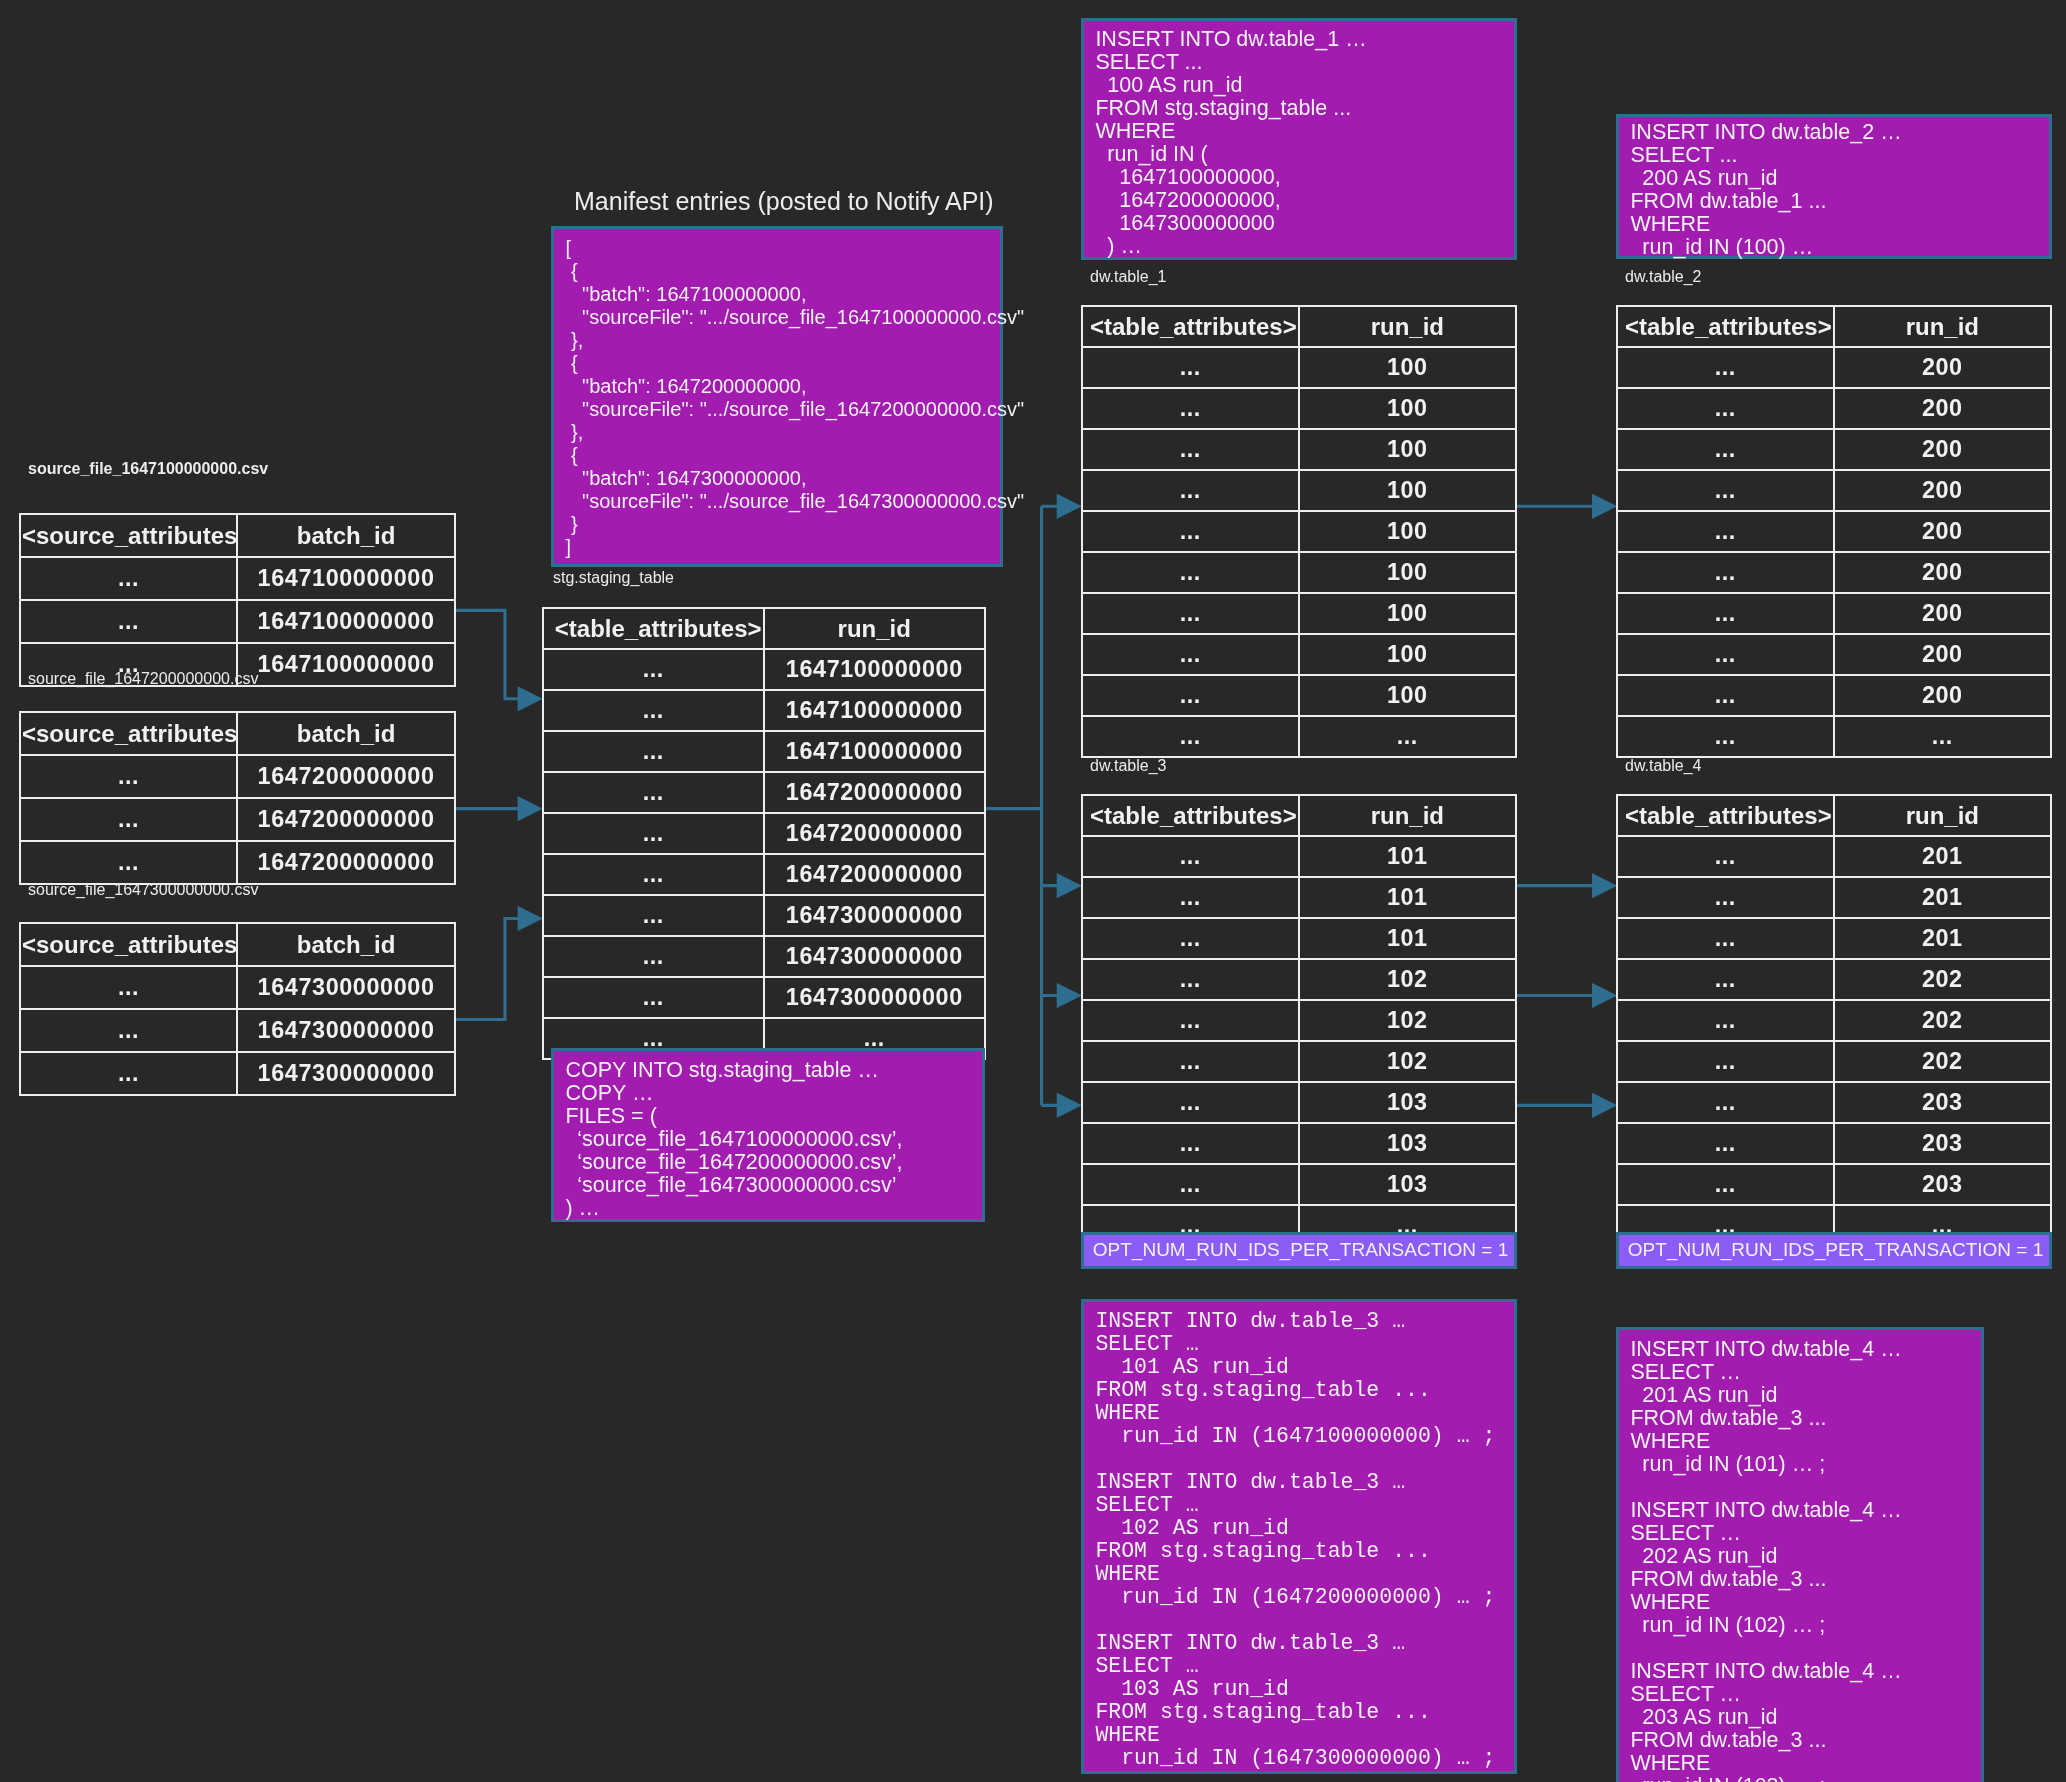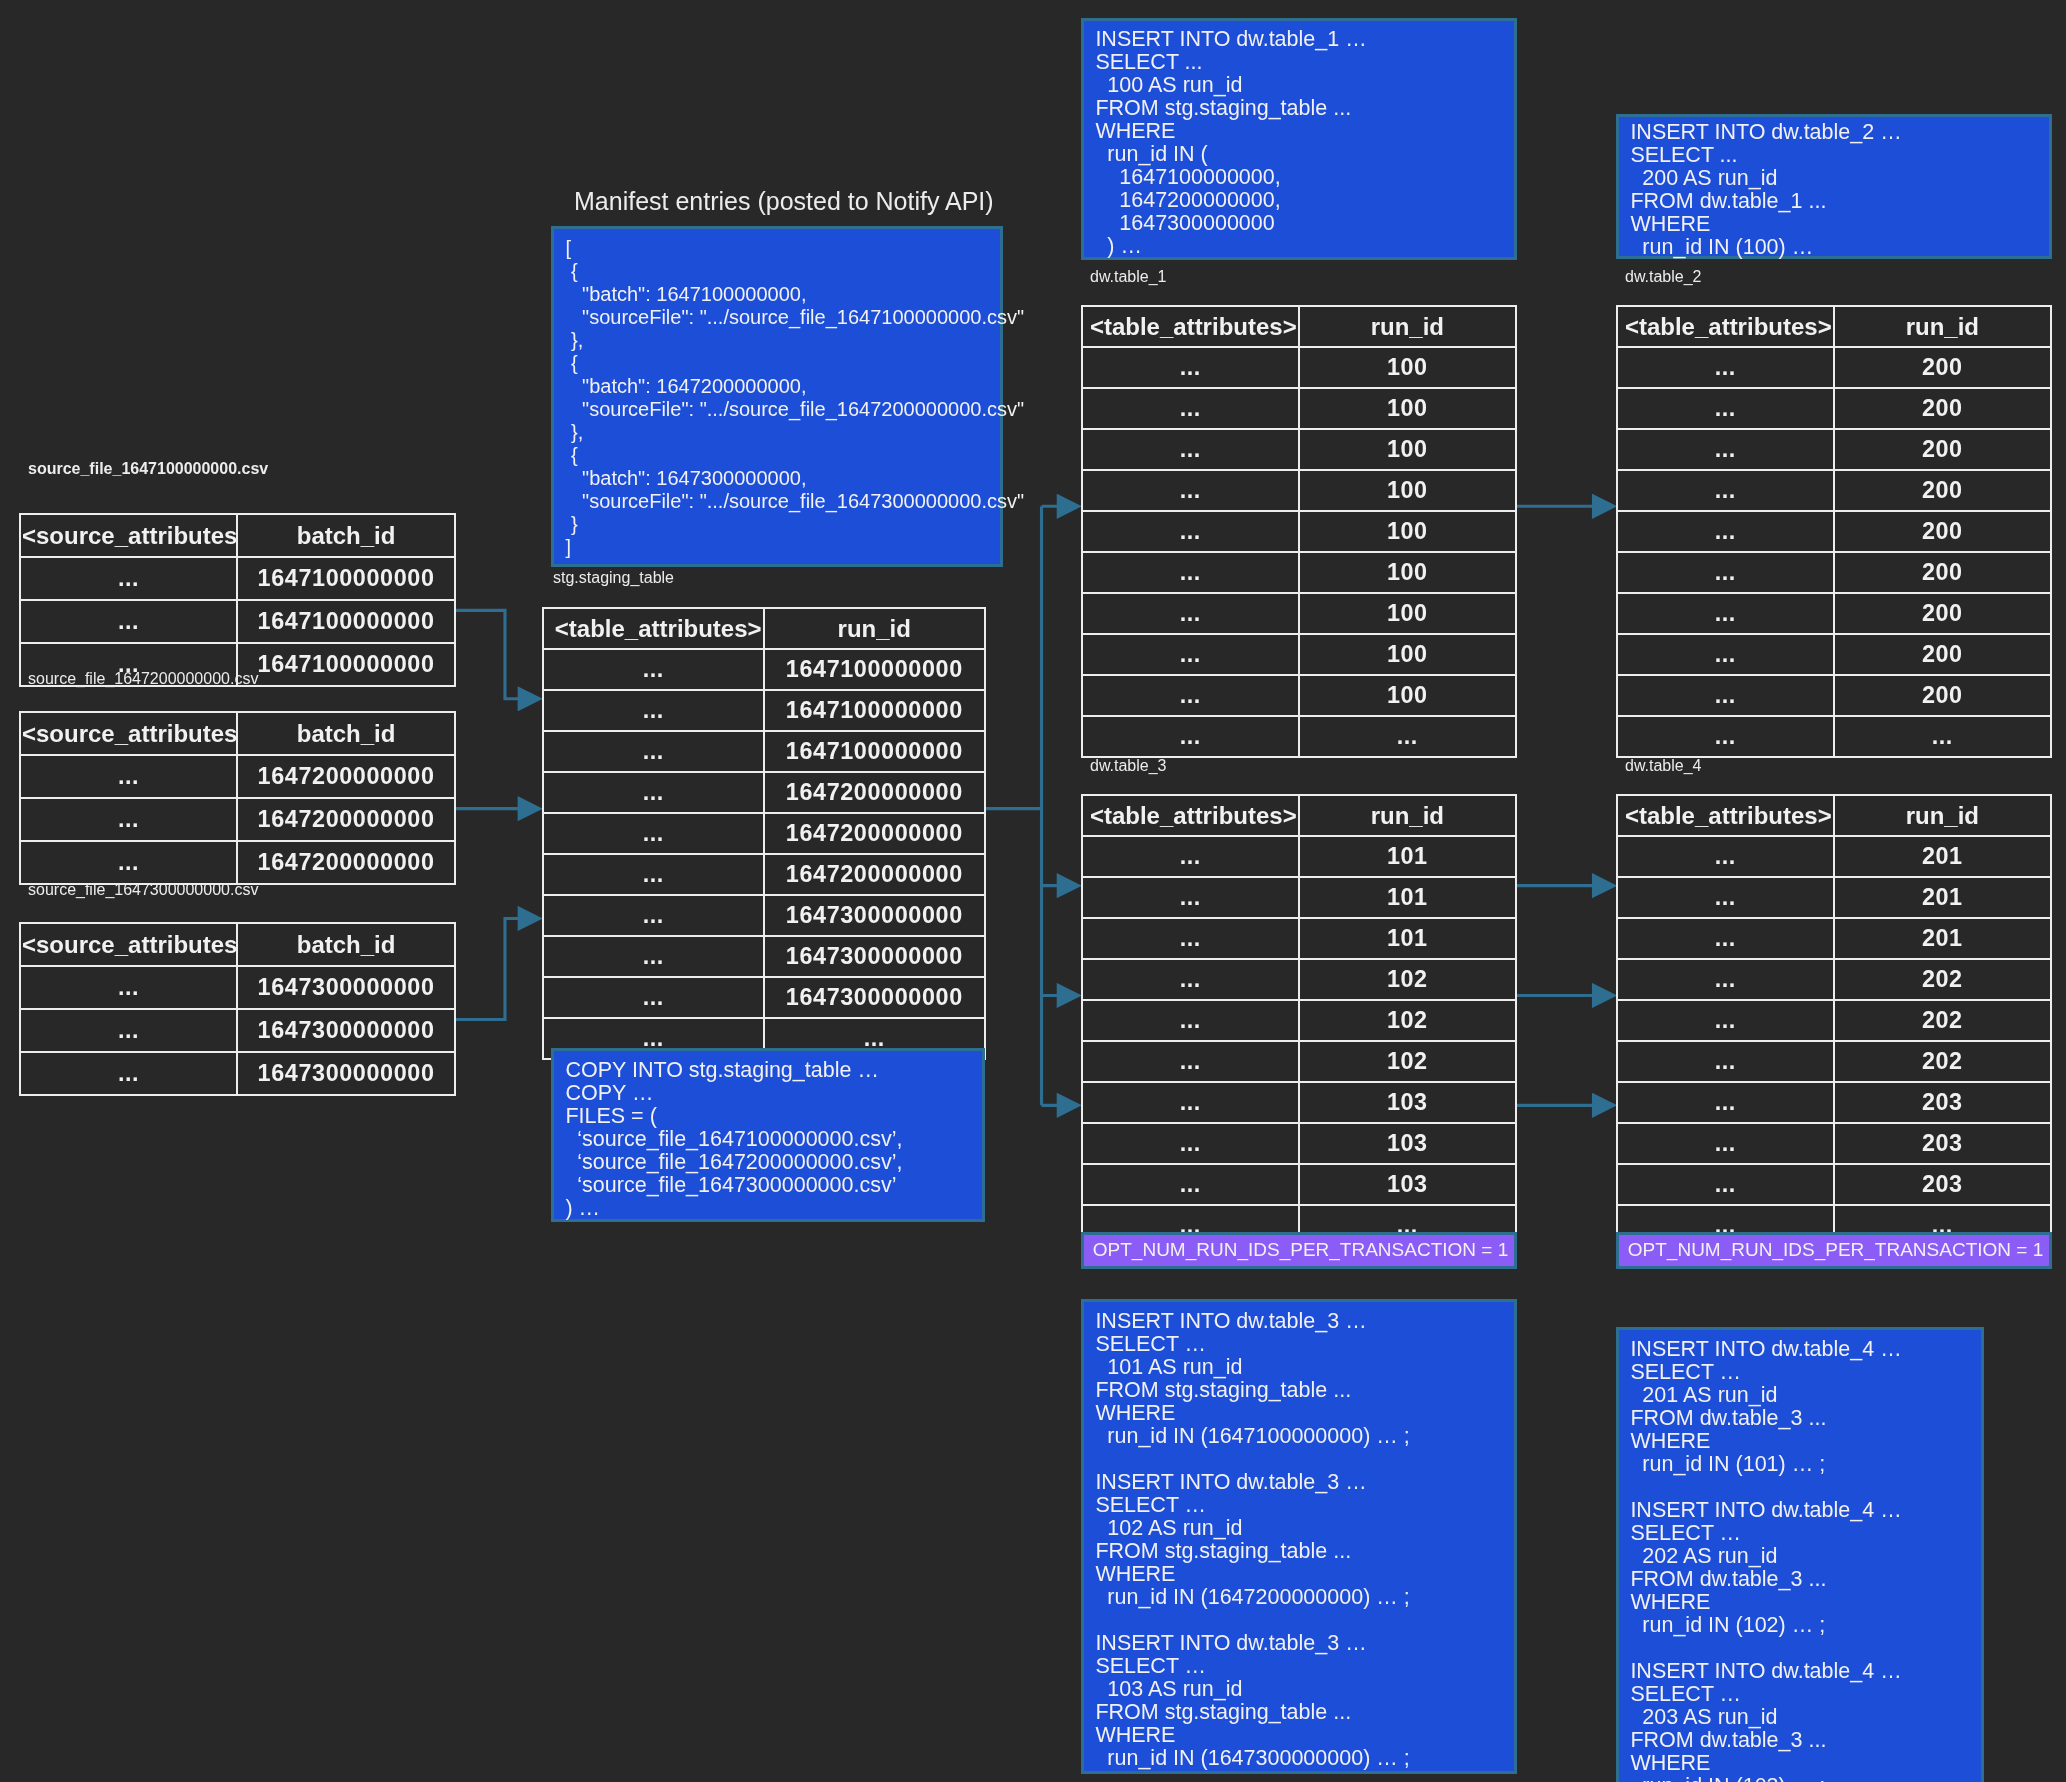--- a/index.html
+++ b/index.html
@@ -13,21 +13,21 @@
   .tbl{position:absolute;}
   .tbl table{border-collapse:collapse;width:100%;table-layout:fixed;}
   .tbl th,.tbl td{border:2.5px solid #ededed;text-align:center;vertical-align:middle;
                   color:#f1f1f1;overflow:hidden;}
   .tbl th{font-size:24px;font-weight:bold;}
   .tbl td{font-size:23.4px;font-weight:bold;letter-spacing:0.6px;}
   .tbl th:first-child{width:49%;text-align:right;}
   .tbl-src th,.tbl-src td{height:39px;}
   .tbl-data th,.tbl-data td{height:37px;}
 
-  .code-box{position:absolute;background:#1d4ed8;border:3.2px solid #2d6e91;
+  .code-box{position:absolute;background:#a21caf;border:3.2px solid #2d6e91;
             font-size:21.5px;line-height:23px;padding:7.6px 11.4px;white-space:pre;
             color:#f1f1f1;box-sizing:border-box;}
   .code-box .line{white-space:pre;}
   #manifest-box{font-size:20px;}
   #insert2-box{padding:4.4px 11.4px;}
 
   .opt-box{position:absolute;background:#8b5cf6;border:3.2px solid #2d6e91;
            box-sizing:border-box;font-size:19px;line-height:30px;padding:0 8.8px;
            white-space:nowrap;color:#f1f1f1;}
 
@@ -44,21 +44,21 @@
   #staging-title{left:553px;top:569px;}
   #staging{left:542px;top:607px;width:444px;}
   #copy-box{left:551px;top:1048px;width:434px;height:174px;}
 
   #insert1-box{left:1081px;top:17.7px;width:436px;height:242px;}
   #dw1-title{left:1090px;top:268px;}
   #dw1{left:1081px;top:305px;width:436px;}
   #dw3-title{left:1090px;top:757px;}
   #dw3{left:1081px;top:794px;width:436px;}
   #opt1{left:1081px;top:1232px;width:436px;height:37px;}
-  #insert3-box{left:1081px;top:1299px;width:436px;height:475px;}
+  #insert3-box{left:1081px;top:1299px;width:436px;height:475px;font-family:Liberation Mono, monospace;}
 
   #insert2-box{left:1616px;top:114px;width:436px;height:145px;}
   #dw2-title{left:1625px;top:268px;}
   #dw2{left:1616px;top:305px;width:436px;}
   #dw4-title{left:1625px;top:757px;}
   #dw4{left:1616px;top:794px;width:436px;}
   #opt2{left:1616px;top:1232px;width:436px;height:37px;}
   #insert4-box{left:1616px;top:1327px;width:368px;height:475px;}
 </style>
 </head>

